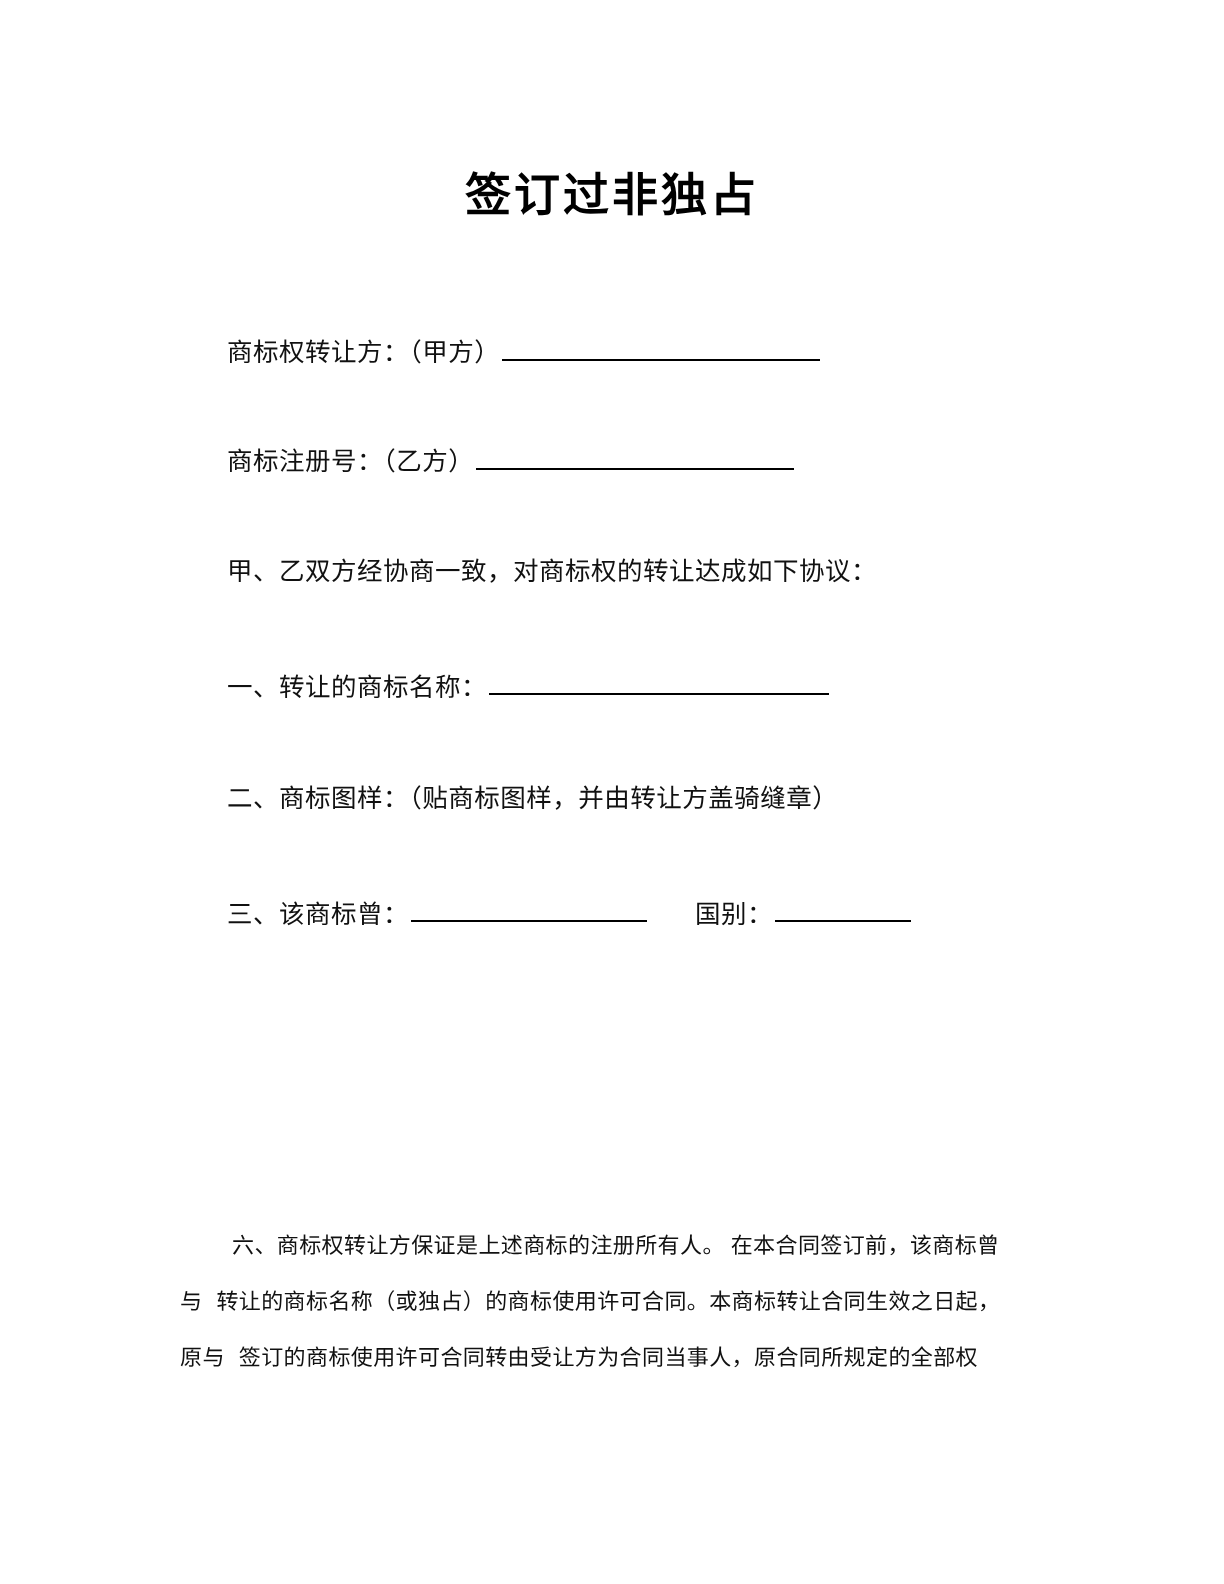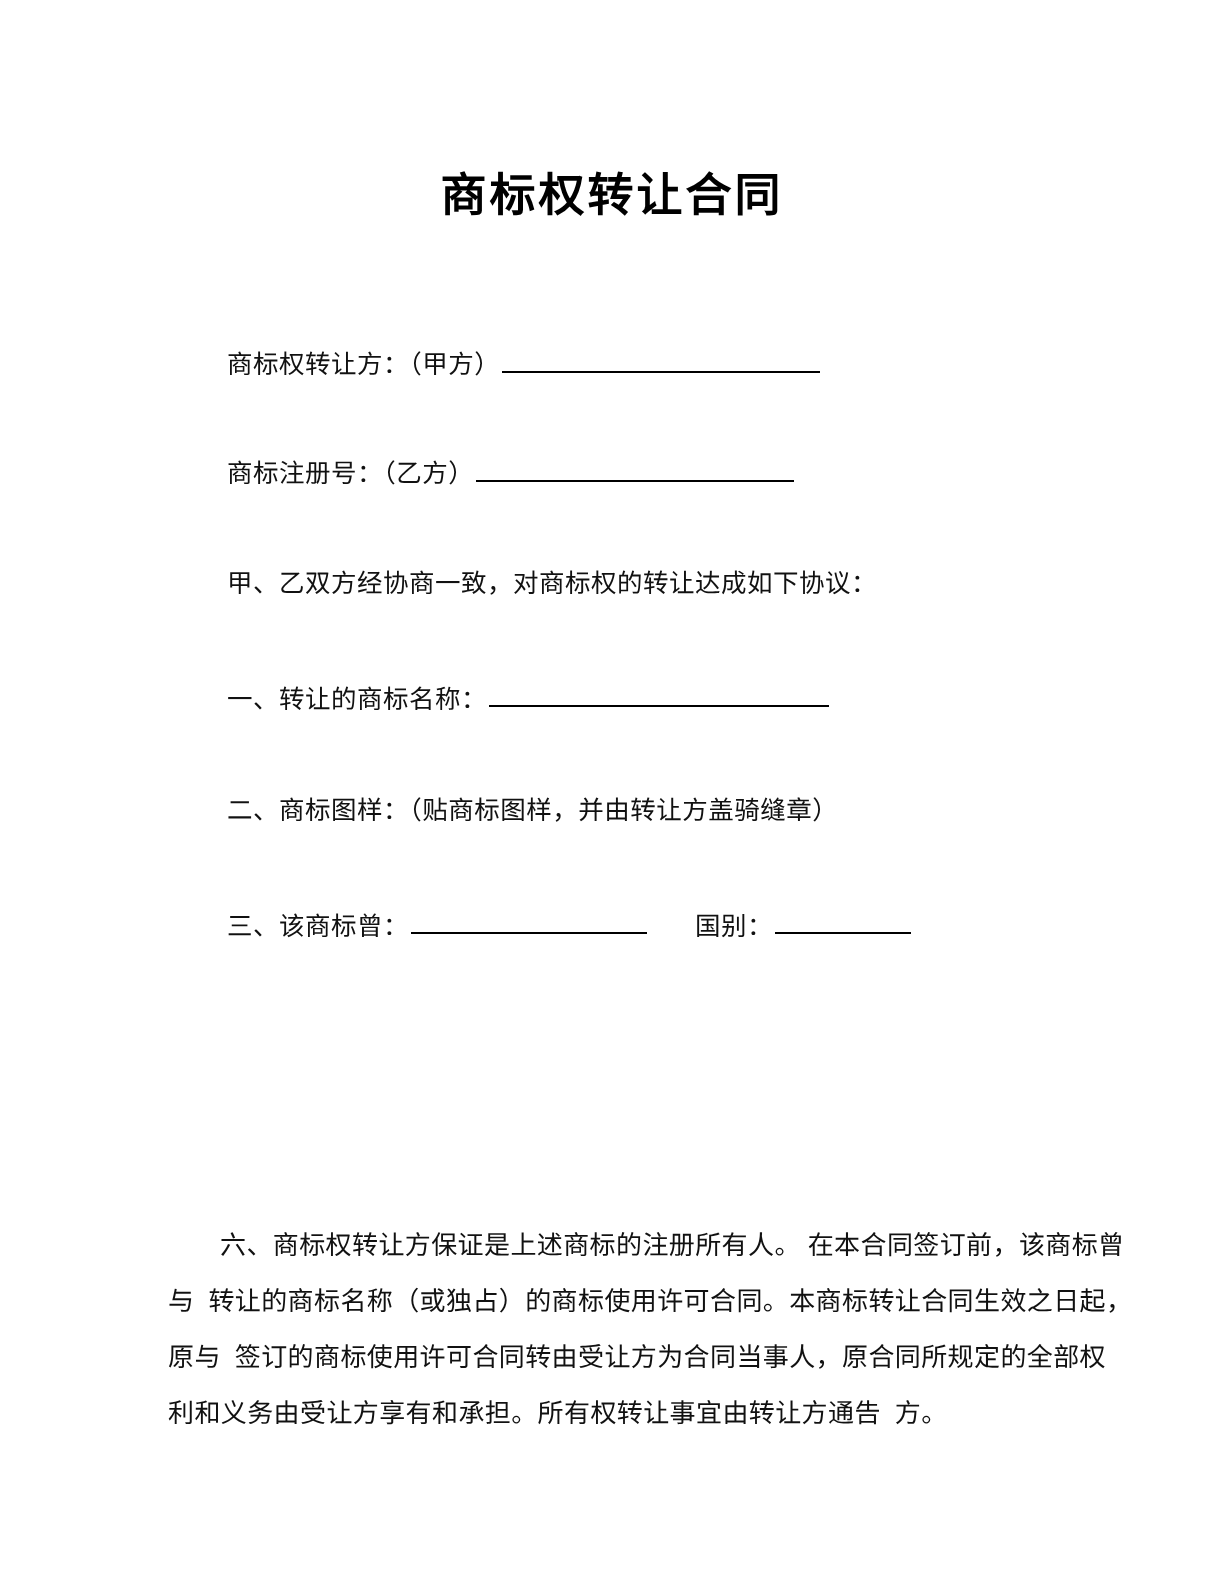--- a/index.html
+++ b/index.html
@@ -33,21 +33,21 @@
     font-size: 46px;
     letter-spacing: 3px;
     line-height: 1.25;
     color: #000000;
   }
 
   
   .body-block {
     position: absolute;
     left: 227px;
-    top: 344px;
+    top: 332px;
     width: 840px;
   }
 
   .clause {
     font-size: 25.5px;
     line-height: 1.32;
     color: #111111;
     white-space: nowrap;
     letter-spacing: 0.5px;
   }
@@ -70,41 +70,41 @@
   .fill-md  { width: 236px; }
   .fill-sm  { width: 136px; }
   .fill-dt  { width: 232px; }
 
   
   .blank-gap { display: inline-block; width: 14px; }
 
   
   .prose {
     position: absolute;
-    left: 168px;
+    left: 180px;
     top: 1218px;
     width: 900px;
-    font-size: 26px;
+    font-size: 22px;
     line-height: 56px;
     color: #111111;
     letter-spacing: 0.4px;
   }
   .prose .pline {
     white-space: nowrap;
   }
   .prose .pline.indent {
     padding-left: 52px;
   }
 </style>
 </head>
 <body>
 
 <div class="page">
 
-  <h1 class="doc-title">商标权转让合同</h1>
+  <h1 class="doc-title">签订过非独占</h1>
 
   <div class="body-block">
 
     <div class="clause">
       <span>商标权转让方：（甲方）</span><span class="fill fill-xl"></span>
     </div>
 
     <div class="gap-1"></div>
 
     <div class="clause">
@@ -140,18 +140,15 @@
   </div>
 
   <div class="prose">
     <div class="pline indent">六、商标权转让方保证是上述商标的注册所有人。 在本合同签订前，该商标曾</div>
     <div class="pline">
       <span>与</span><span class="blank-gap"></span><span>转让的商标名称（或独占）的商标使用许可合同。本商标转让合同生效之日起，</span>
     </div>
     <div class="pline">
       <span>原与</span><span class="blank-gap"></span><span>签订的商标使用许可合同转由受让方为合同当事人，原合同所规定的全部权</span>
     </div>
-    <div class="pline">
-      <span>利和义务由受让方享有和承担。所有权转让事宜由转让方通告</span><span class="blank-gap"></span><span>方。</span>
-    </div>
   </div>
 
 </div>
 
 </body></html>

